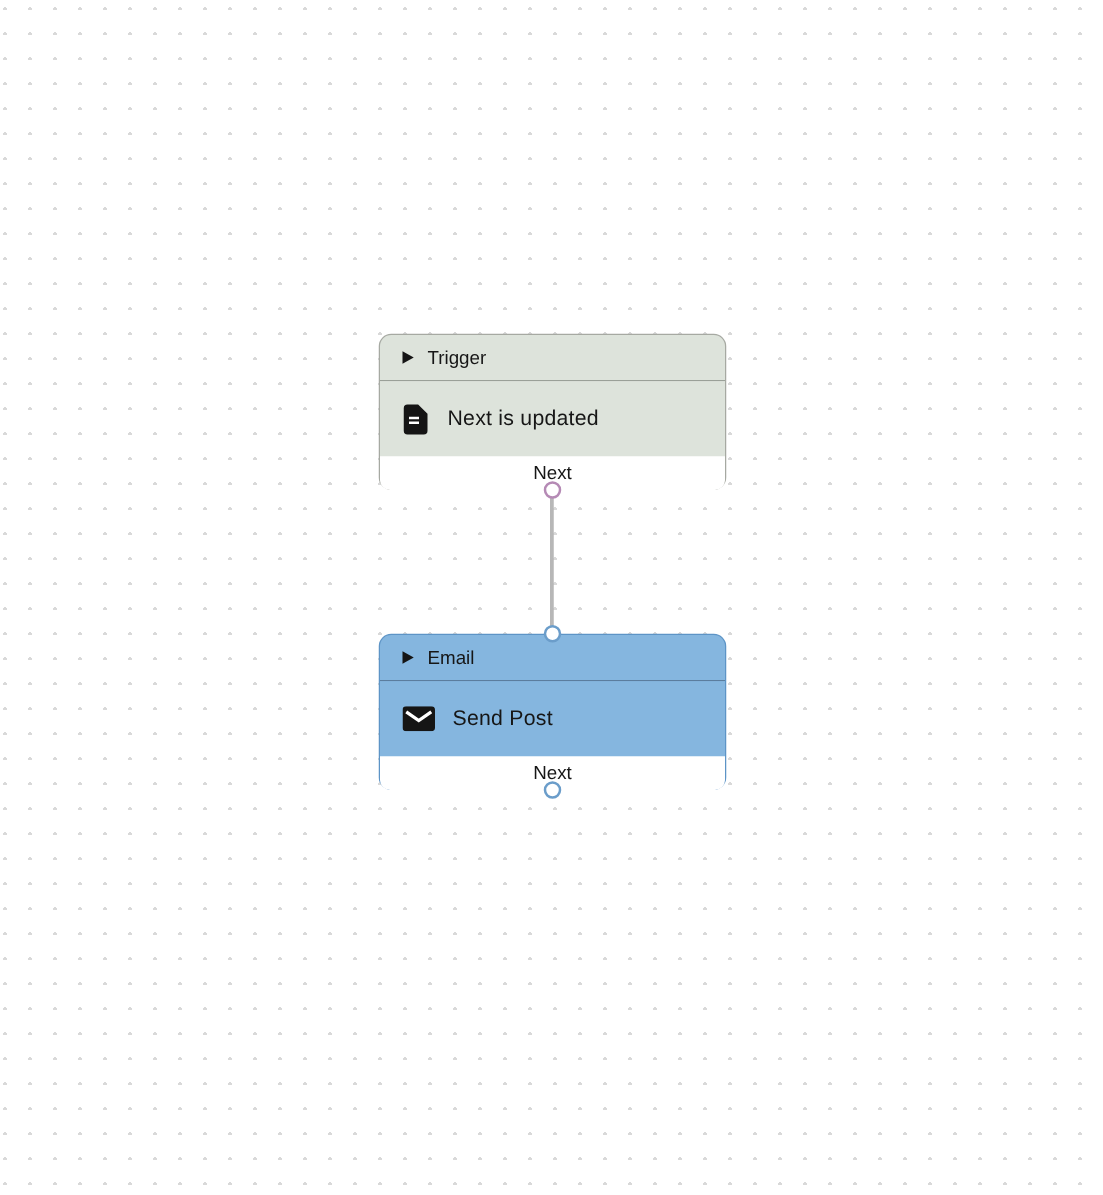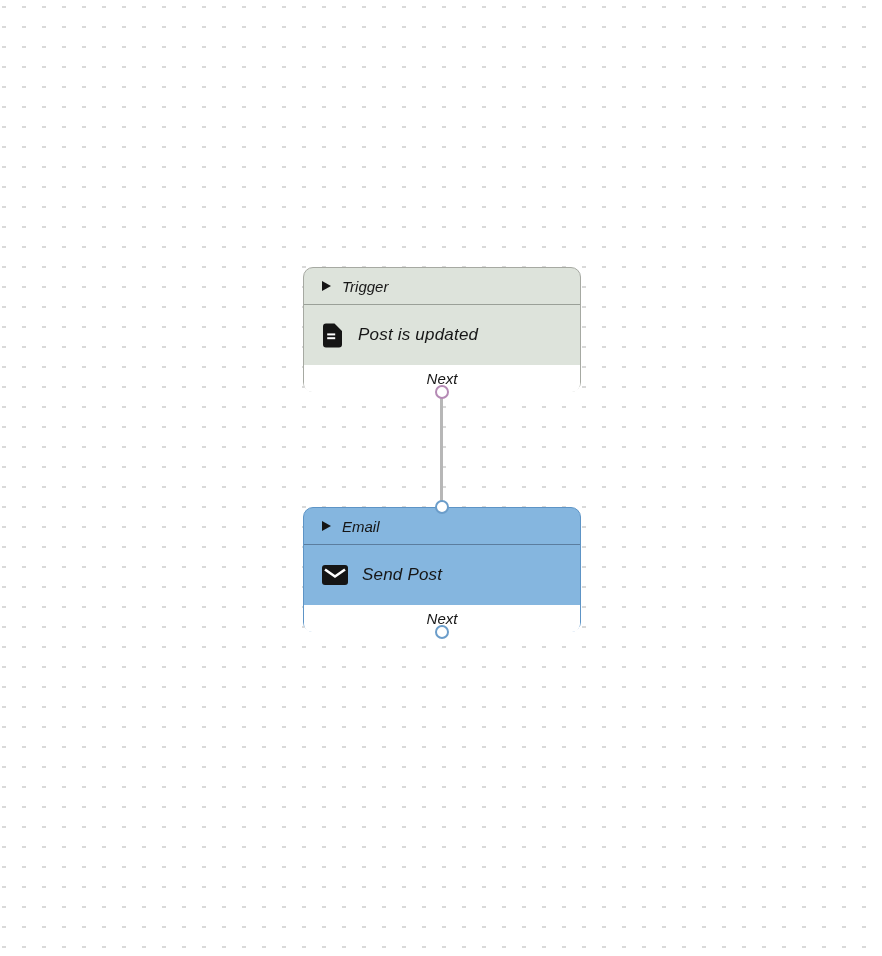--- a/index.html
+++ b/index.html
@@ -11,21 +11,20 @@
   }
 
   
   .canvas {
     position: relative;
     width: 882px;
     height: 956px;
     background-color: #ffffff;
     background-image: radial-gradient(ellipse 1.8px 1.2px at 4px 7px, #d9d9d9 98%, transparent 100%);
     background-size: 20px 20px;
-    font-style: italic;
   }
 
   
   .edge {
     position: absolute;
     left: 440px;
     top: 393px;
     width: 3px;
     height: 114px;
     background: #b7b7b7;
@@ -112,21 +111,21 @@
       <span class="kind-label">Trigger</span>
     </div>
     <div class="node-body">
       <span class="step-icon">
         <svg width="22" height="25" viewBox="0 0 22 25" aria-hidden="true">
           <path d="M4 0.5 h8.5 L20 8 v13.5 a3 3 0 0 1 -3 3 H4 a3 3 0 0 1 -3 -3 V3.5 a3 3 0 0 1 3 -3 z" fill="#151515"></path>
           <rect x="5.2" y="10.4" width="8" height="2" fill="#ffffff"></rect>
           <rect x="5.2" y="14.2" width="8" height="2" fill="#ffffff"></rect>
         </svg>
       </span>
-      <span class="step-title">Post is updated</span>
+      <span class="step-title">Next is updated</span>
     </div>
     <div class="node-footer">
       <span class="next-label">Next</span>
     </div>
     <span class="port port-out" style="border-color: rgb(181, 138, 181);"></span>
   </div>
 
   <div class="node node-action" style="background: rgb(133, 182, 223); border-color: rgb(93, 148, 198);">
     <span class="port port-in" style="border-color: rgb(107, 157, 202);"></span>
     <div class="node-header" style="border-bottom-color: rgb(91, 125, 158);">

